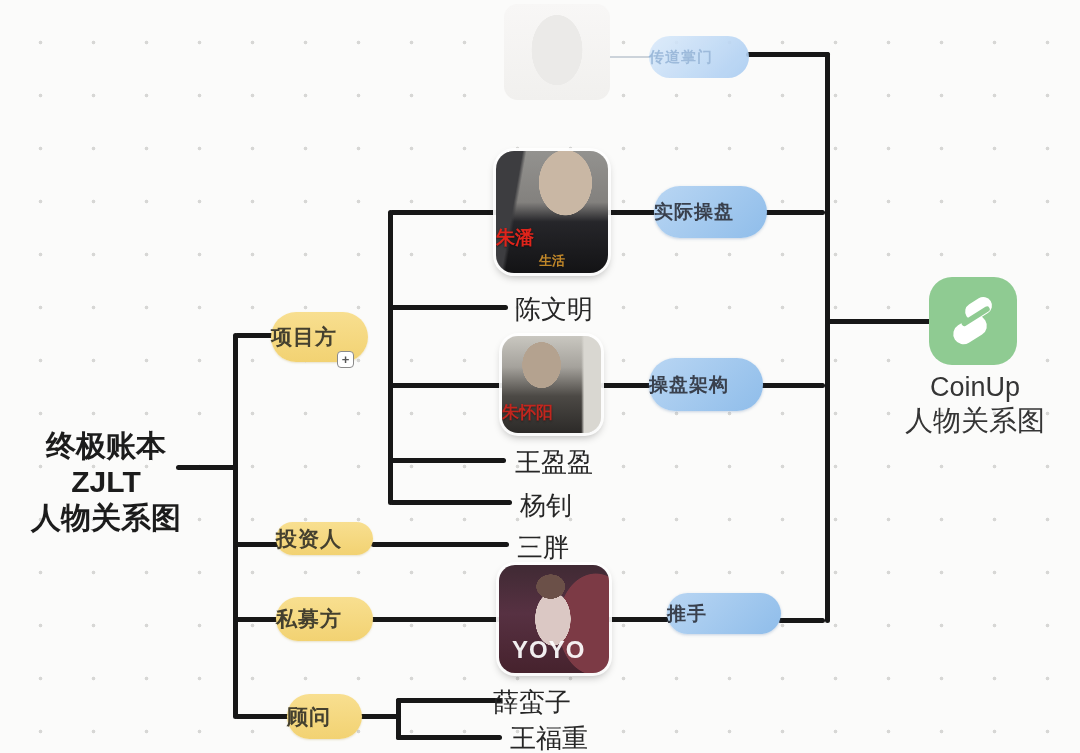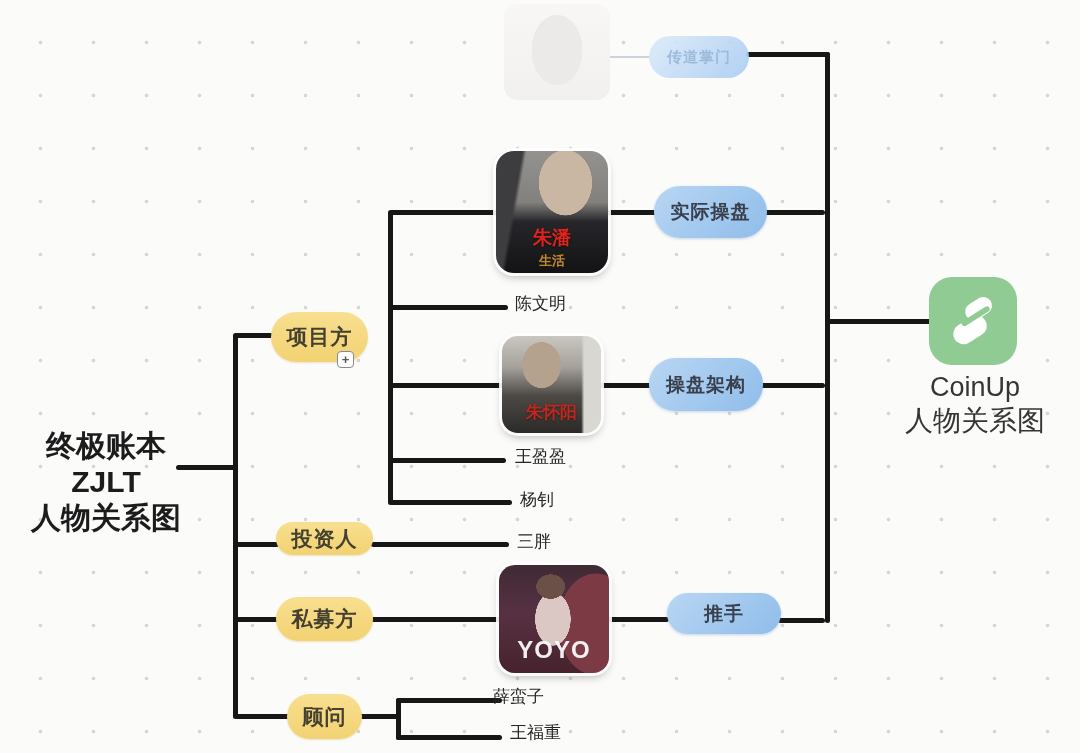--- a/index.html
+++ b/index.html
@@ -13,21 +13,21 @@
   .h,.v{position:absolute;background:#171717;border-radius:3px;}
   .h{height:5px;}
   .v{width:5px;}
   .faint-line{position:absolute;height:2px;background:#ccd3da;border-radius:1px;}
 
   .root-title{
     position:absolute;left:25px;top:428px;width:162px;text-align:center;
     font-size:30px;font-weight:700;color:#1c1c1c;line-height:1.2;
   }
   .pill{
-    position:absolute;display:flex;align-items:center;justify-content:center;
+    position:absolute;display:flex;align-items:center;justify-content:flex-start;
     border-radius:26px;font-weight:600;letter-spacing:1px;
   }
   .pill.yellow{
     background:linear-gradient(180deg,#f8df90,#f2d272);
     color:#44402f;font-size:21px;
     box-shadow:0 1px 2px rgba(180,150,60,.25);
   }
   .pill.blue{
     background:linear-gradient(135deg,#b9d6f3 0%,#8fbdea 100%);
     color:#39404d;font-size:19px;
@@ -42,21 +42,21 @@
     position:absolute;left:337px;top:351px;width:17px;height:17px;
     background:#fff;border:1.6px solid #8a8a8a;border-radius:4px;
     display:flex;align-items:center;justify-content:center;
     font-size:13px;line-height:1;color:#555;font-weight:700;box-sizing:border-box;
   }
   .photo{
     position:absolute;border-radius:18px;overflow:hidden;
     box-shadow:0 0 0 3px rgba(255,255,255,.9),0 4px 9px rgba(0,0,0,.28);
   }
   .photo .caption{
-    position:absolute;width:100%;text-align:center;font-weight:700;
+    position:absolute;width:100%;text-align:left;font-weight:700;
   }
   .photo-zhupan{
     left:496px;top:151px;width:112px;height:122px;
     background:
       radial-gradient(44px 54px at 62% 26%, #c9b7a4 0 60%, rgba(0,0,0,0) 61%),
       linear-gradient(100deg,#3d3d40 0 20%, rgba(0,0,0,0) 23%),
       linear-gradient(180deg,#93928f 0%,#83817e 42%,#26262a 58%,#131315 100%);
   }
   .photo-zhupan .caption{bottom:22px;color:#df241b;font-size:19px;text-shadow:0 1px 2px rgba(0,0,0,.5);}
   .photo-zhupan .watermark{
@@ -72,30 +72,30 @@
   }
   .photo-zhuhuaiyang .caption{bottom:9px;color:#c2261e;font-size:17px;text-shadow:0 1px 2px rgba(0,0,0,.45);}
   .photo-yoyo{
     left:499px;top:565px;width:110px;height:108px;border-radius:16px;
     background:
       radial-gradient(26px 22px at 47% 20%, #6b5048 0 55%, rgba(0,0,0,0) 56%),
       radial-gradient(32px 48px at 49% 50%, #dbc8c4 0 55%, rgba(0,0,0,0) 56%),
       radial-gradient(62px 84px at 88% 55%, #7c3a45 0 60%, rgba(0,0,0,0) 61%),
       linear-gradient(180deg,#402a34 0%,#573142 45%,#46222d 100%);
   }
-  .photo-yoyo .caption{bottom:9px;color:rgba(255,255,255,.92);font-size:24px;font-weight:600;letter-spacing:1px;}
+  .photo-yoyo .caption{bottom:9px;color:rgba(255,255,255,.92);font-size:24px;font-weight:600;letter-spacing:1px;padding-left:13px;}
   .photo-faded{
     left:504px;top:4px;width:106px;height:96px;border-radius:14px;
     box-shadow:none;
     background:
       radial-gradient(42px 58px at 50% 48%, #ebeae8 0 60%, rgba(0,0,0,0) 61%),
       linear-gradient(180deg,#f8f7f6,#f1f0ee);
   }
   .name-label{
-    position:absolute;font-size:17px;font-weight:500;color:#262626;white-space:nowrap;
+    position:absolute;font-size:26px;font-weight:500;color:#262626;white-space:nowrap;
   }
   .coinup-logo{
     position:absolute;left:929px;top:277px;width:88px;height:88px;
     background:#8fcb92;border-radius:23px;
     display:flex;align-items:center;justify-content:center;
   }
   .coinup-text{
     position:absolute;left:880px;top:372px;width:190px;text-align:center;
     color:#353535;line-height:1.18;
   }

